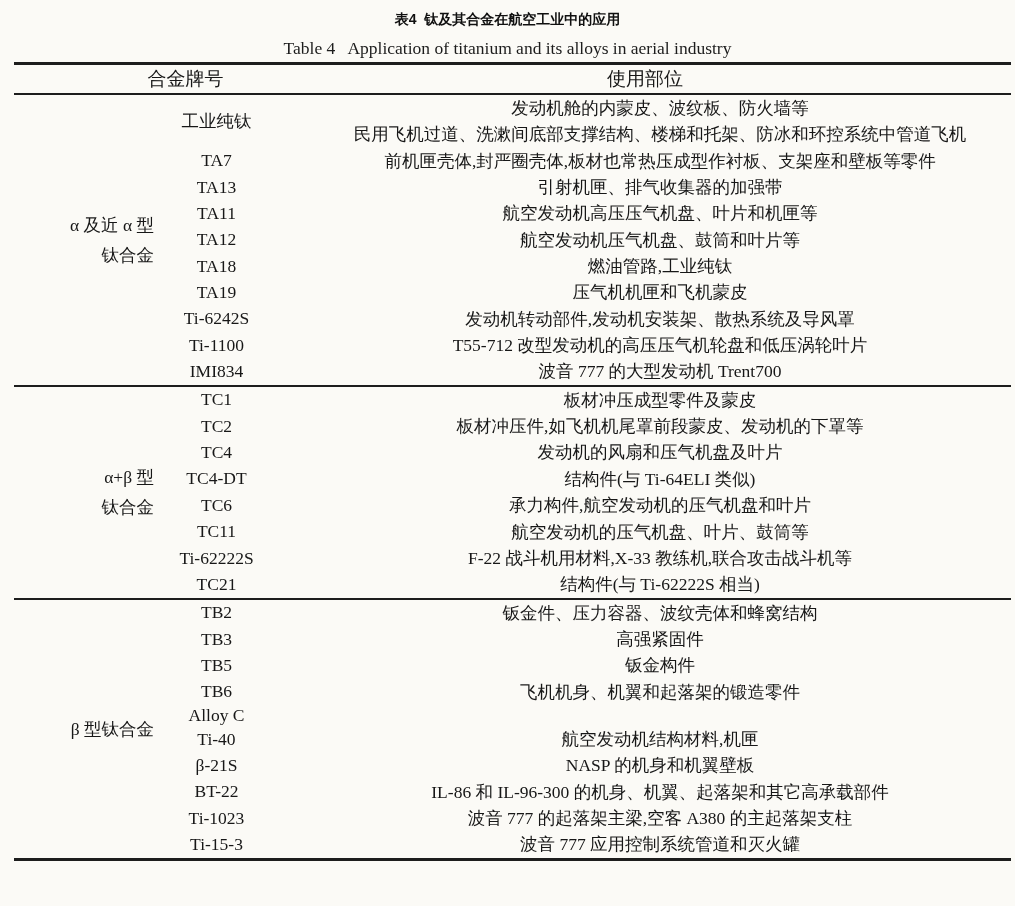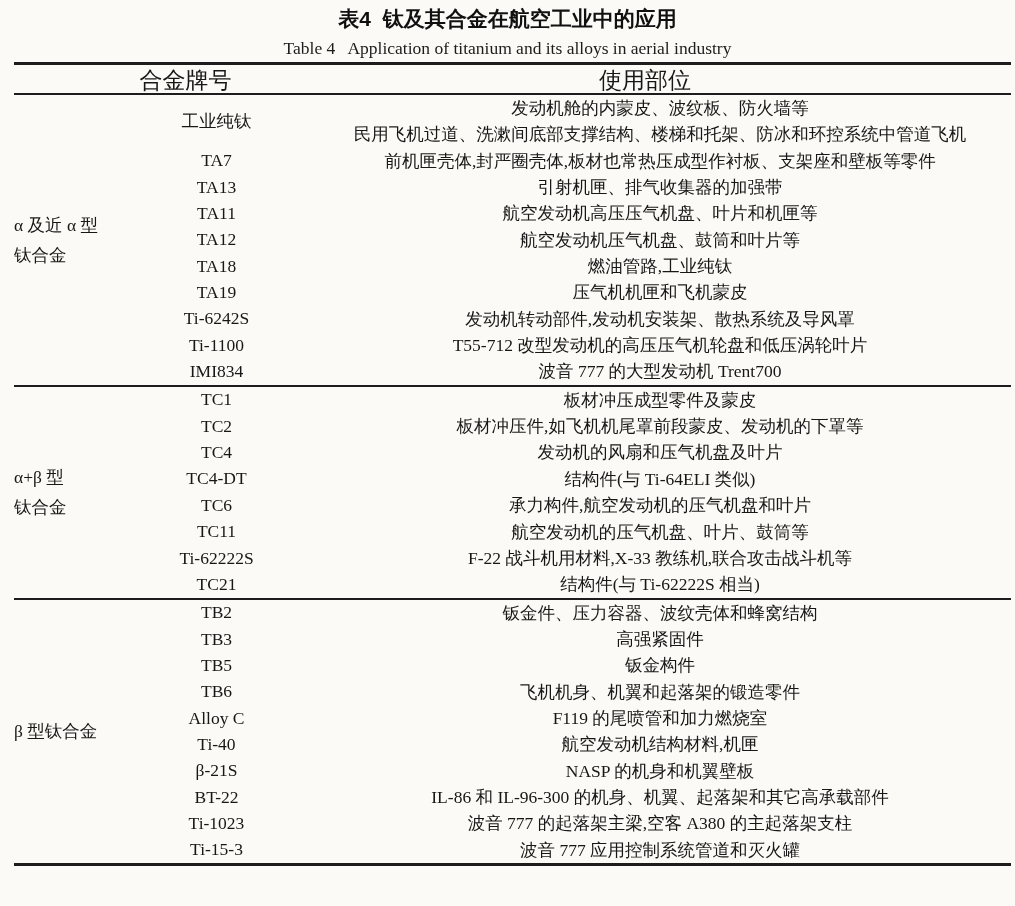--- a/index.html
+++ b/index.html
@@ -7,42 +7,42 @@
     position:relative;
     width:1015px;height:906px;
     background:#fbfaf6;
     color:#171717;
     font-family:"Liberation Serif","DejaVu Serif",serif;
     overflow:hidden;
   }
   .titles{text-align:center;padding-top:7px;}
   .title-zh{
     font-family:"Liberation Sans","DejaVu Sans",sans-serif;
-    font-weight:700;font-size:21px;line-height:24px;
+    font-weight:700;font-size:14px;line-height:24px;
     white-space:pre;color:#101010;
   }
   .title-en{font-size:17.5px;line-height:22px;margin-top:6px;white-space:pre;color:#1c1c1c;}
   .datatable{
     position:absolute;left:14px;top:62px;width:997px;
     border-top:3px solid #1d1d1d;
     border-bottom:3px solid #1d1d1d;
   }
   .thead{
     display:grid;grid-template-columns:265px 1fr;
     height:28px;align-items:center;
     border-bottom:2px solid #1d1d1d;
-    font-size:23px;
+    font-size:19px;
   }
   .th{text-align:center;white-space:nowrap;}
   .th-left{padding-left:78px;}
   .group{display:flex;}
   .group + .group{border-top:2px solid #1d1d1d;}
   .glabel{
     width:140px;flex:0 0 140px;
-    display:flex;flex-direction:column;justify-content:center;align-items:flex-start;
+    display:flex;flex-direction:column;justify-content:center;align-items:flex-end;
     font-size:17.5px;line-height:30px;white-space:nowrap;
   }
   .grows{flex:1;min-width:0;}
   .row{display:flex;gap:30px;}
   .grade{
     width:125px;flex:0 0 125px;
     display:flex;align-items:center;justify-content:center;
     font-size:17.5px;white-space:nowrap;
   }
   .usage{flex:1;min-width:0;text-align:center;font-size:17.5px;}
@@ -211,23 +211,20 @@
               </div>
             </div>
             <div class="row">
               <div class="grade">TB6</div>
               <div class="usage">
                 <div class="uline">飞机机身、机翼和起落架的锻造零件</div>
               </div>
             </div>
             <div class="row">
               <div class="grade">Alloy C</div>
-              <div class="usage">
-                <div class="uline">F119 的尾喷管和加力燃烧室</div>
-              </div>
             </div>
             <div class="row">
               <div class="grade">Ti-40</div>
               <div class="usage">
                 <div class="uline">航空发动机结构材料,机匣</div>
               </div>
             </div>
             <div class="row">
               <div class="grade">β-21S</div>
               <div class="usage">

